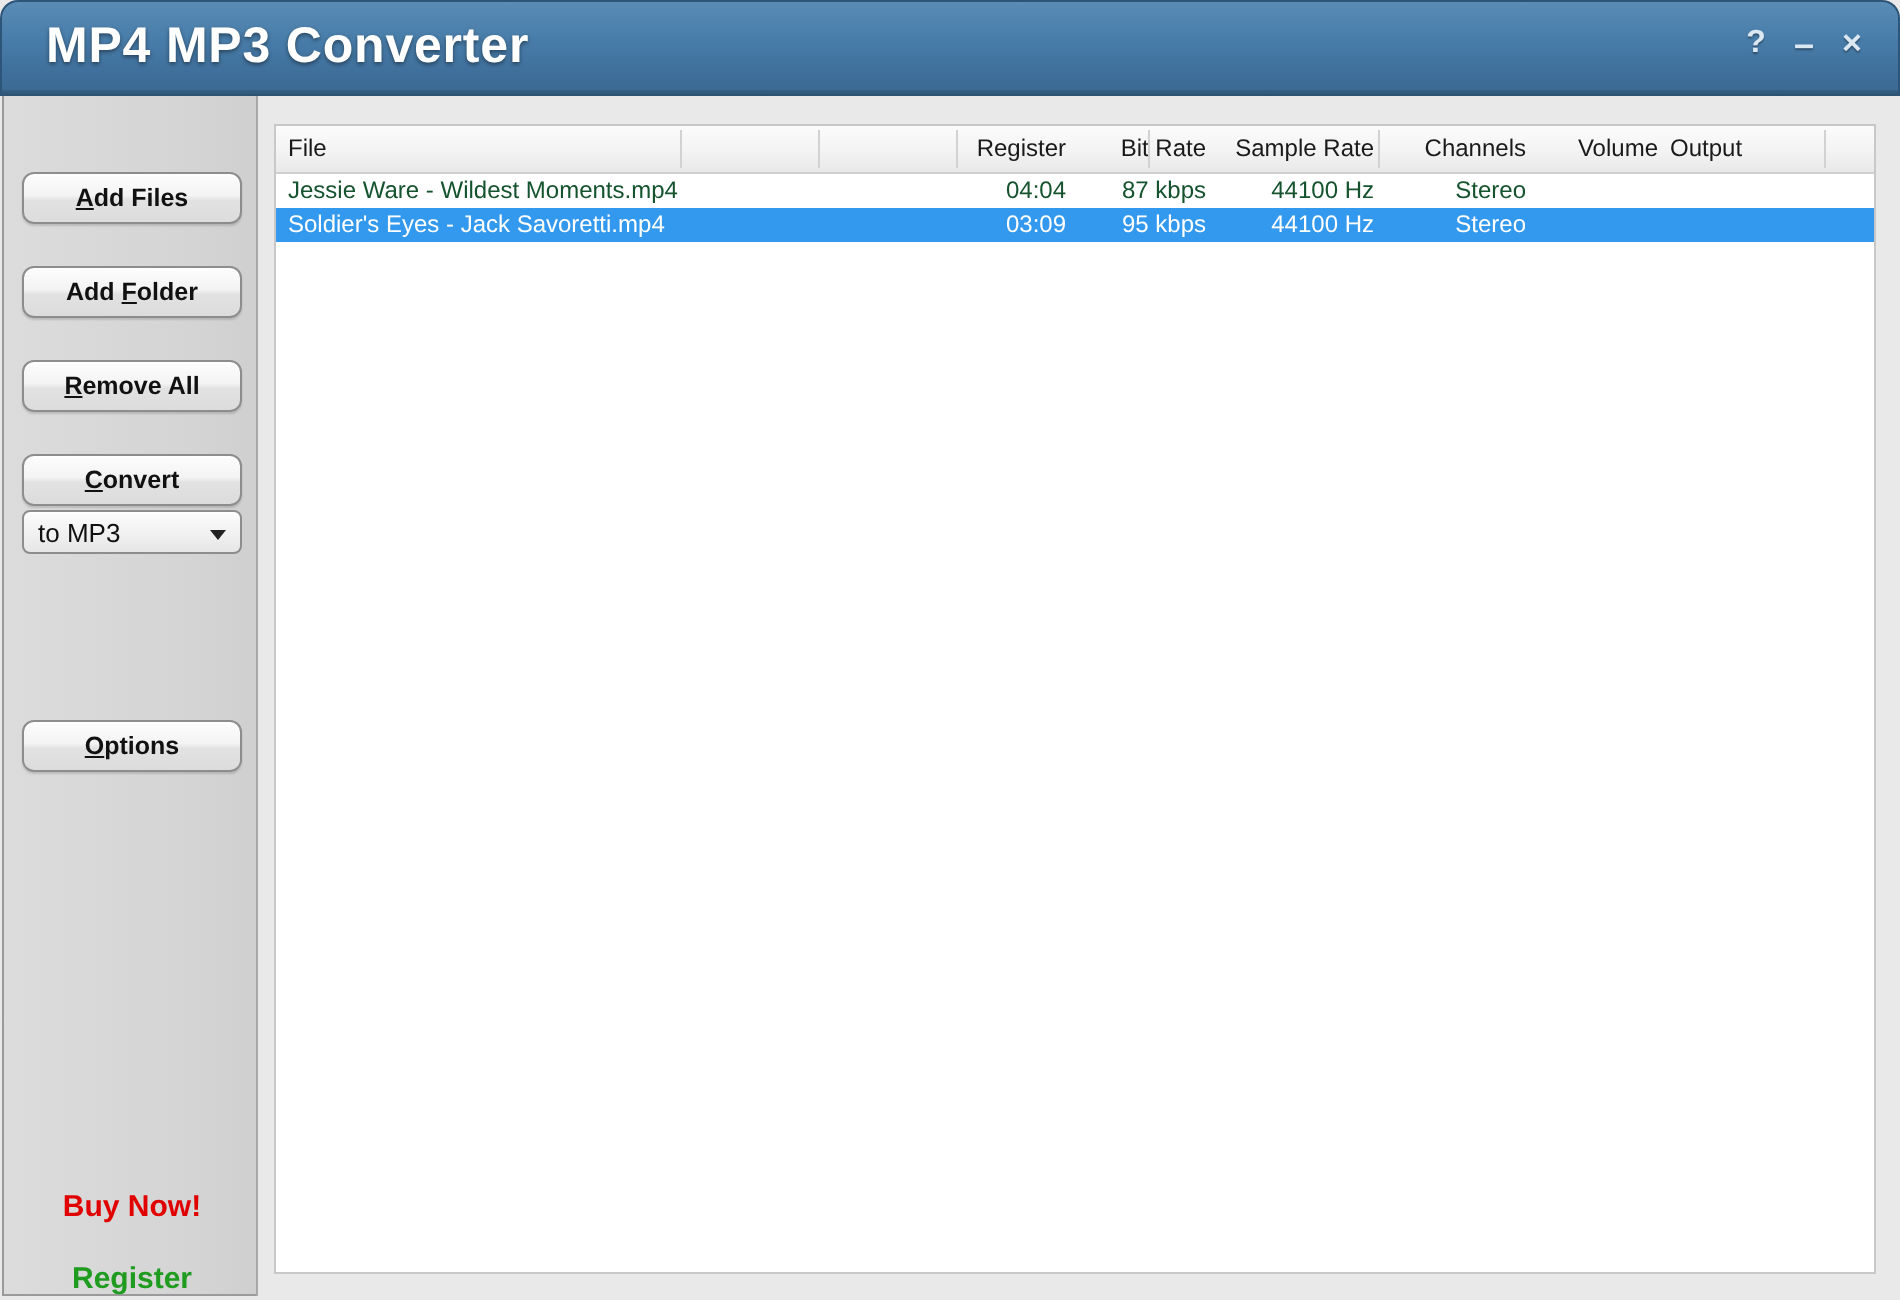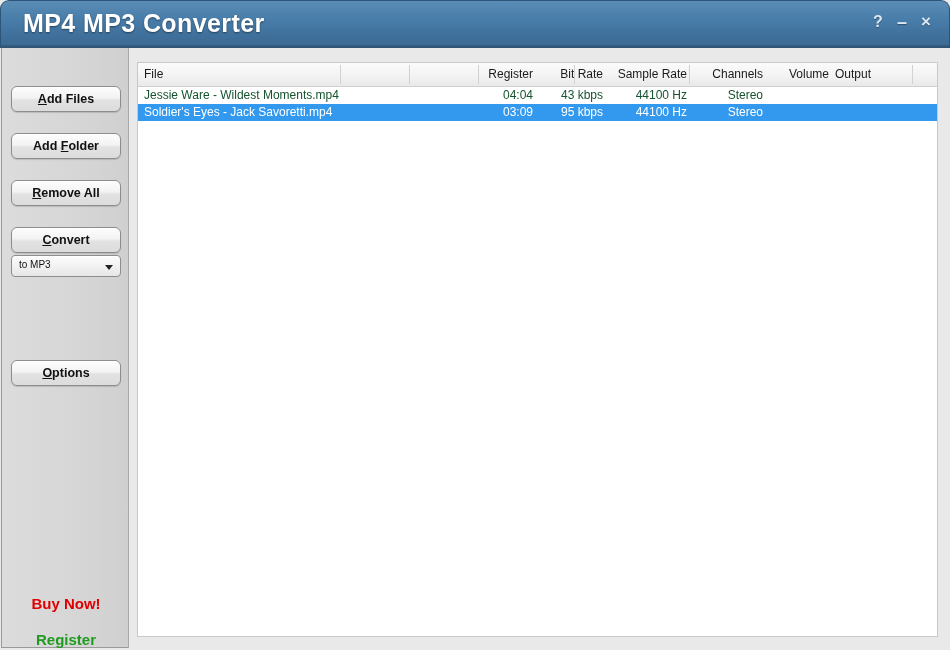--- a/index.html
+++ b/index.html
@@ -130,21 +130,21 @@
     border-radius: 4px;
     background: linear-gradient(to bottom, #fcfcfc 0%, #f2f2f2 50%, #e6e6e6 100%);
     box-sizing: border-box;
     cursor: default;
     box-shadow: inset 0 1px 0 #ffffff;
   }
   #format-value {
     position: absolute;
     left: 7px;
     top: 3px;
-    font-size: 10px;
+    font-size: 13px;
     color: #111111;
     white-space: nowrap;
   }
   #format-arrow {
     position: absolute;
     right: 7px;
     top: 9px;
     width: 0; height: 0;
     border-left: 4.5px solid transparent;
     border-right: 4.5px solid transparent;
@@ -311,21 +311,21 @@
       <div class="hdiv d4"></div>
       <div class="hdiv d5"></div>
       <div class="hdiv d6"></div>
     </div>
 
     <div id="list-body">
 
       <div class="lrow">
         <div class="lcell c-file left">Jessie Ware - Wildest Moments.mp4</div>
         <div class="lcell c-dur right">04:04</div>
-        <div class="lcell c-bit right">43 kbps</div>
+        <div class="lcell c-bit right">87 kbps</div>
         <div class="lcell c-samp right">44100 Hz</div>
         <div class="lcell c-chan right">Stereo</div>
         <div class="lcell c-vol right"></div>
         <div class="lcell c-out left"></div>
       </div>
 
       <div class="lrow selected" style="background: rgb(51, 153, 238);">
         <div class="lcell c-file left">Soldier's Eyes - Jack Savoretti.mp4</div>
         <div class="lcell c-dur right">03:09</div>
         <div class="lcell c-bit right">95 kbps</div>

